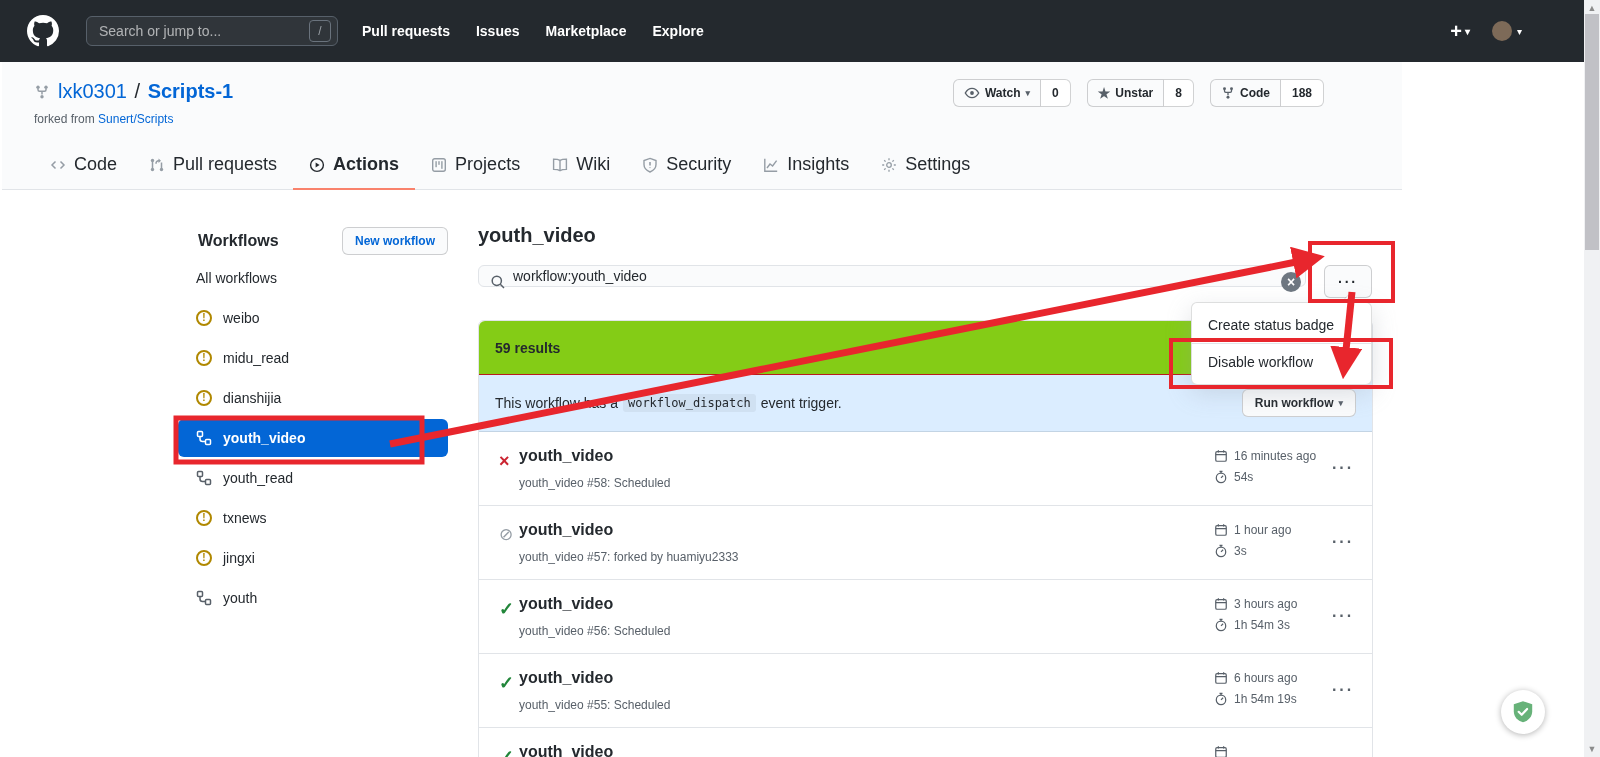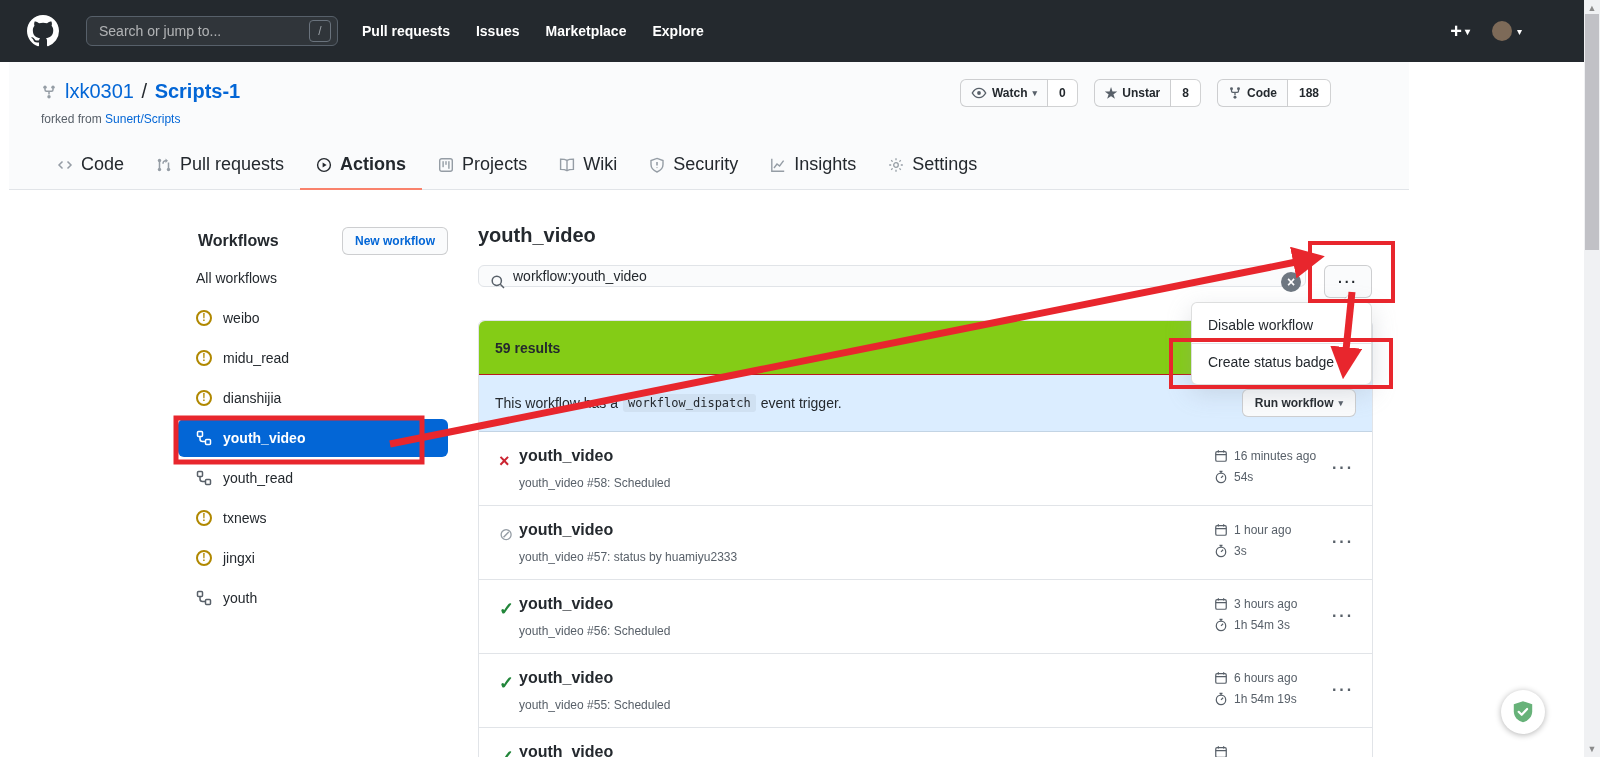--- a/index.html
+++ b/index.html
@@ -19,21 +19,21 @@
     display:flex;align-items:center;justify-content:center;}
   .nav-links{display:flex;gap:26px;margin-left:24px;}
   .nav-link{color:#fff;font-weight:bold;font-size:14px;cursor:pointer;white-space:nowrap;}
   .nav-right{position:absolute;right:78px;top:0;height:62px;display:flex;align-items:center;gap:22px;color:#fff;}
   .plus-group{display:flex;align-items:center;gap:3px;font-size:20px;font-weight:bold;}
   .nav-caret{font-size:10px;color:#fff;}
   .avatar-group{display:flex;align-items:center;gap:5px;}
   .avatar{width:20px;height:20px;border-radius:50%;background:#7d6a58;}
 
   
-  .repo-header{position:absolute;top:62px;left:9px;width:1400px;height:128px;background:#fafbfc;
+  .repo-header{position:absolute;top:62px;left:2px;width:1400px;height:128px;background:#fafbfc;
     border-bottom:1px solid #e1e4e8;box-sizing:border-box;}
   .repo-title-row{position:absolute;left:32px;top:18px;display:flex;align-items:center;gap:8px;font-size:20px;}
   .repo-title-row .octicon{color:#959da5;}
   .repo-owner{color:#0366d6;}
   .repo-sep{color:#24292e;margin:0 2px;}
   .repo-name{color:#0366d6;font-weight:bold;}
   .repo-sub{position:absolute;left:32px;top:50px;font-size:12px;color:#586069;}
   .repo-sub a{color:#0366d6;}
   .repo-actions{position:absolute;right:78px;top:17px;display:flex;gap:16px;}
   .btn-group{display:flex;}
@@ -435,21 +435,21 @@
           </span>
           <span>54s</span>
         </div>
     </div>
     <span class="run-kebab">···</span>
   </div>
 
   <div class="run-row">
     <span class="run-status st-cancelled">⊘</span>
     <a class="run-title">youth_video</a>
-    <div class="run-sub">youth_video #57: status by huamiyu2333</div>
+    <div class="run-sub">youth_video #57: forked by huamiyu2333</div>
     <div class="run-meta">
       <div class="meta-line">
           <span class="octicon">
             <svg width="14" height="14" viewBox="0 0 16 16" fill="none" stroke="currentColor" stroke-width="1.4">
               <rect x="2" y="3" width="12" height="11" rx="1.5"></rect>
               <path d="M2 6.5h12M5 1.5V4M11 1.5V4"></path>
             </svg>
           </span>
           <span>1 hour ago</span>
         </div>
@@ -531,22 +531,22 @@
               <path d="M2 6.5h12M5 1.5V4M11 1.5V4"></path>
             </svg>
           </span>
           <span></span>
         </div>
     </div>
   </div>
 </div>
 
 <div class="dropdown">
+  <div class="dropdown-item">Create status badge</div>
   <div class="dropdown-item">Disable workflow</div>
-  <div class="dropdown-item">Create status badge</div>
 </div>
 
 <svg class="annotations" width="1600" height="757" viewBox="0 0 1600 757">
   <defs>
     <marker id="ah" markerWidth="4.6" markerHeight="4.6" refX="0.4" refY="2.3" orient="auto" markerUnits="strokeWidth">
       <path d="M0 0 L4.6 2.3 L0 4.6 Z" fill="#e8262d"></path>
     </marker>
   </defs>
   <line x1="390" y1="444" x2="1296" y2="262" stroke="#e8262d" stroke-width="7" marker-end="url(#ah)"></line>
   <line x1="1352" y1="292" x2="1346" y2="350" stroke="#e8262d" stroke-width="7" marker-end="url(#ah)"></line>

